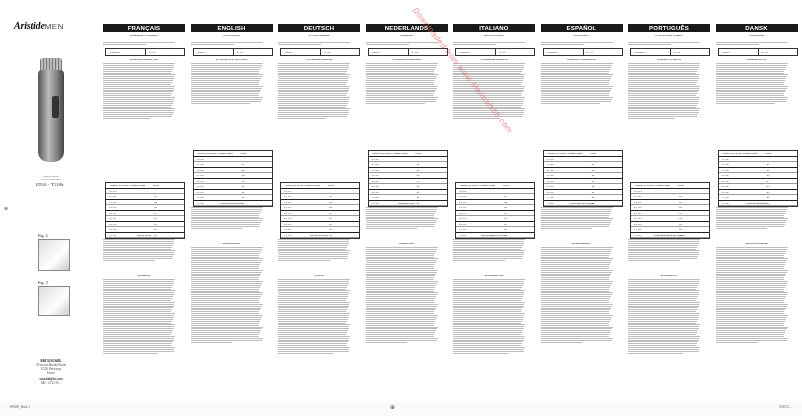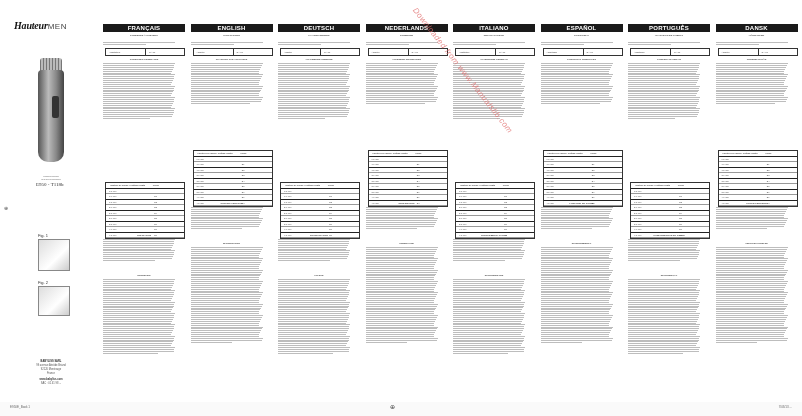--- a/index.html
+++ b/index.html
@@ -37,21 +37,21 @@
   .tbl .row.th{font-weight:bold;text-align:center;}
   .tbl .row.thick{border-bottom:0.9px solid #222;}
   .watermark{position:absolute;left:418px;top:6px;transform:rotate(52deg);transform-origin:left top;color:#e06a6a;font-size:8px;font-style:italic;opacity:0.75;white-space:nowrap;letter-spacing:0.5px;}
 </style>
 </head>
 <body>
 
 <div class="page">
 
   <div class="left">
-    <div class="logo"><span>Hauteur</span><span class="men">MEN</span></div>
+    <div class="logo"><span>Aristide</span><span class="men">MEN</span></div>
     <div class="clipper">
       <div class="head"></div>
       <div class="body"></div>
       <div class="btn"></div>
     </div>
     <div class="model-sub">
       <div>Modèle/Model</div>
       <div>Typ/Type/Modello</div>
     </div>
     <div class="model">E950 - T118b</div>

